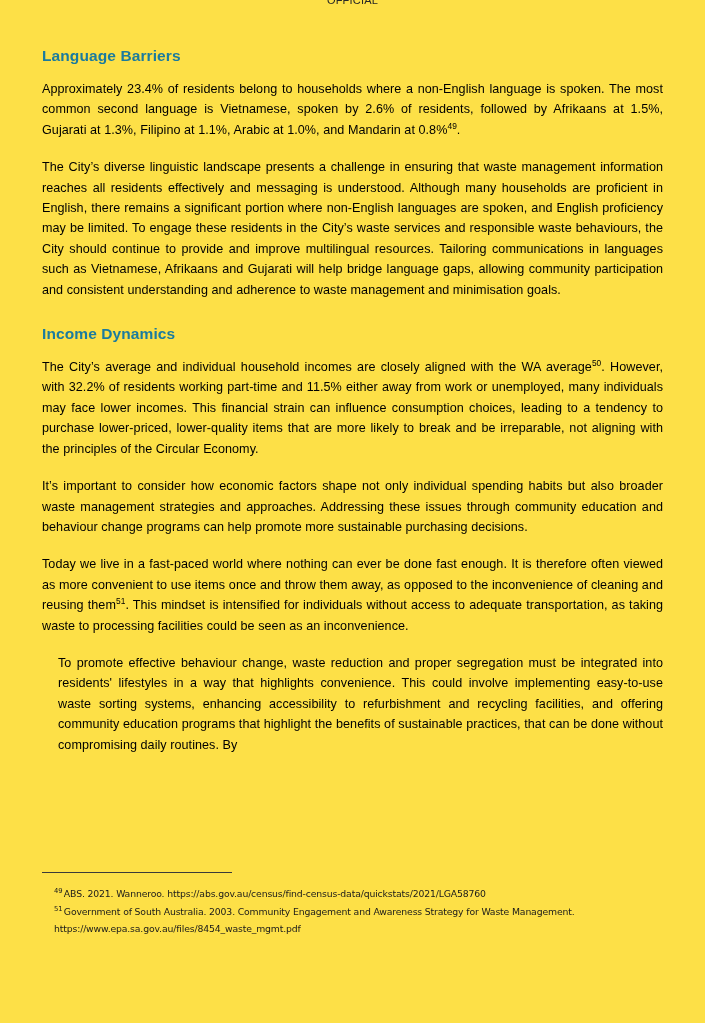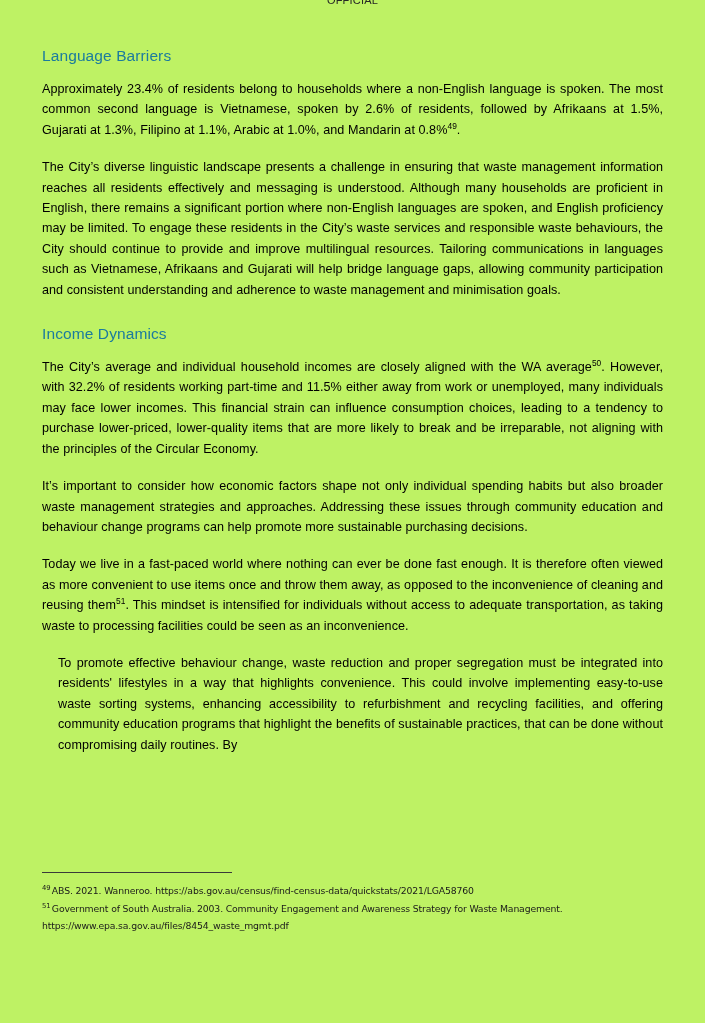--- a/index.html
+++ b/index.html
@@ -4,21 +4,21 @@
 <style>
   html, body {
     margin: 0;
     padding: 0;
     background: #ffffff;
   }
   .page {
     position: relative;
     width: 705px;
     height: 1023px;
-    background: #bef264;
+    background: #fde047;
     overflow: hidden;
     font-family: "Liberation Sans", sans-serif;
     box-sizing: border-box;
   }
 
   
   .running-header {
     position: absolute;
     top: -6px;
     left: 0;
@@ -35,21 +35,21 @@
   .content {
     position: absolute;
     left: 42px;
     top: 46px;
     width: 621px;
   }
 
   h2.section-heading {
     font-family: "Liberation Sans", sans-serif;
     font-size: 15.5px;
-    font-weight: 400;
+    font-weight: 700;
     color: #1b7b9e;
     margin: 0 0 14px 0;
     padding: 0;
     line-height: 19px;
     letter-spacing: 0.1px;
   }
   h2.section-heading.spaced {
     margin-top: 24px;
   }
 
@@ -79,21 +79,21 @@
     top: 872px;
     width: 621px;
   }
   .footnote-rule {
     width: 190px;
     height: 0;
     border-top: 1.1px solid #3a3a3a;
     margin: 0 0 9px 0;
   }
   .footnote-list {
-    margin: 0;
+    margin: 12px;
     padding: 0;
     list-style: none;
   }
   .footnote-item {
     font-family: "DejaVu Sans", sans-serif;
     font-size: 9.3px;
     color: #1a1a1a;
     line-height: 17.6px;
     margin: 0;
     padding: 0;

